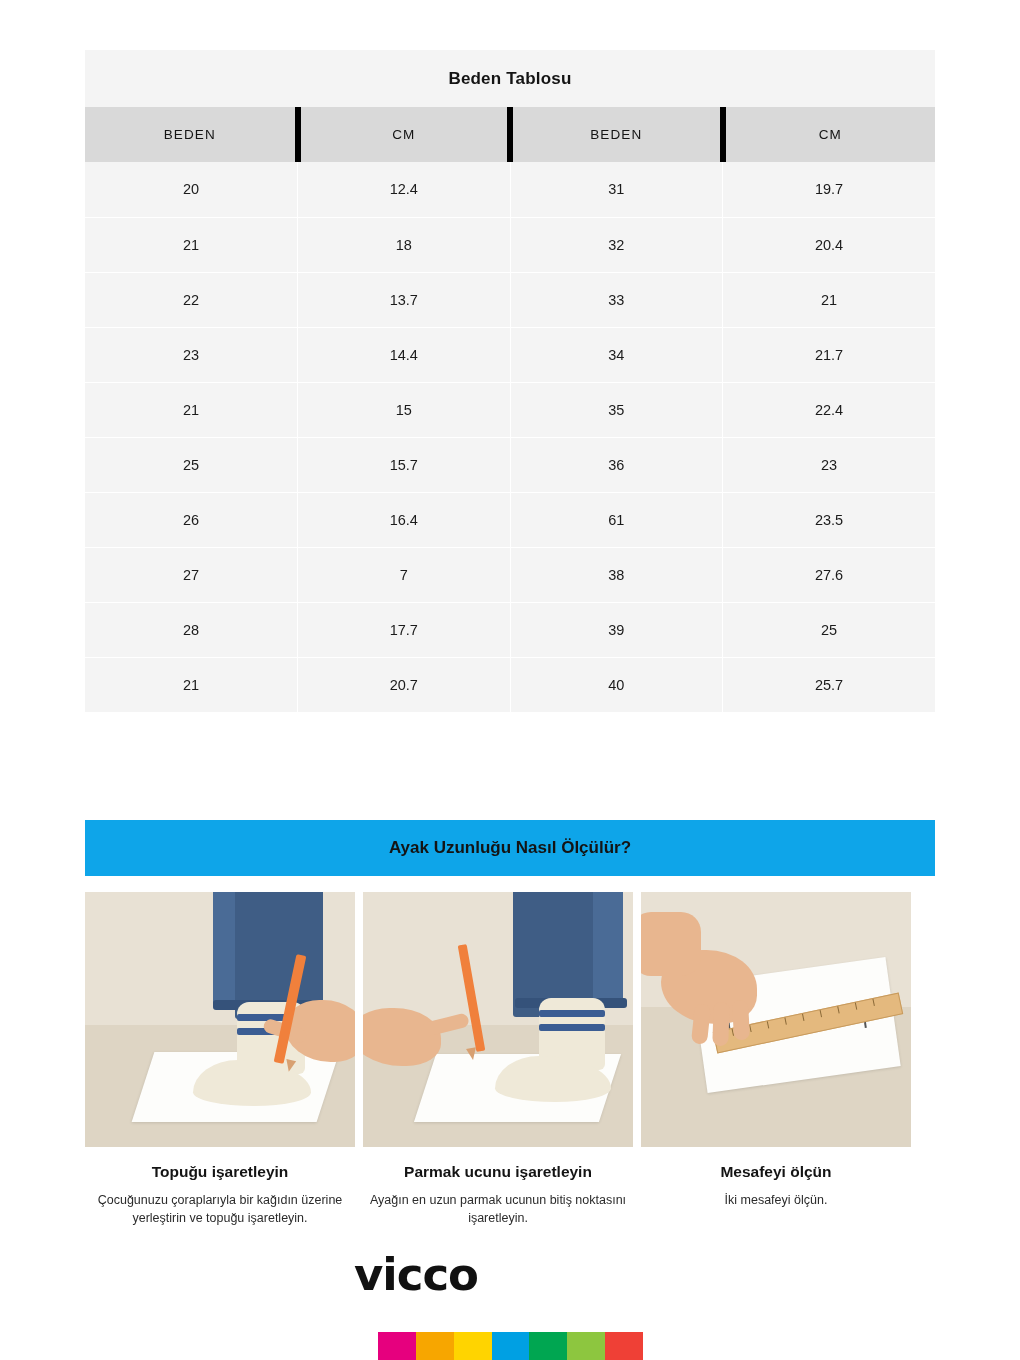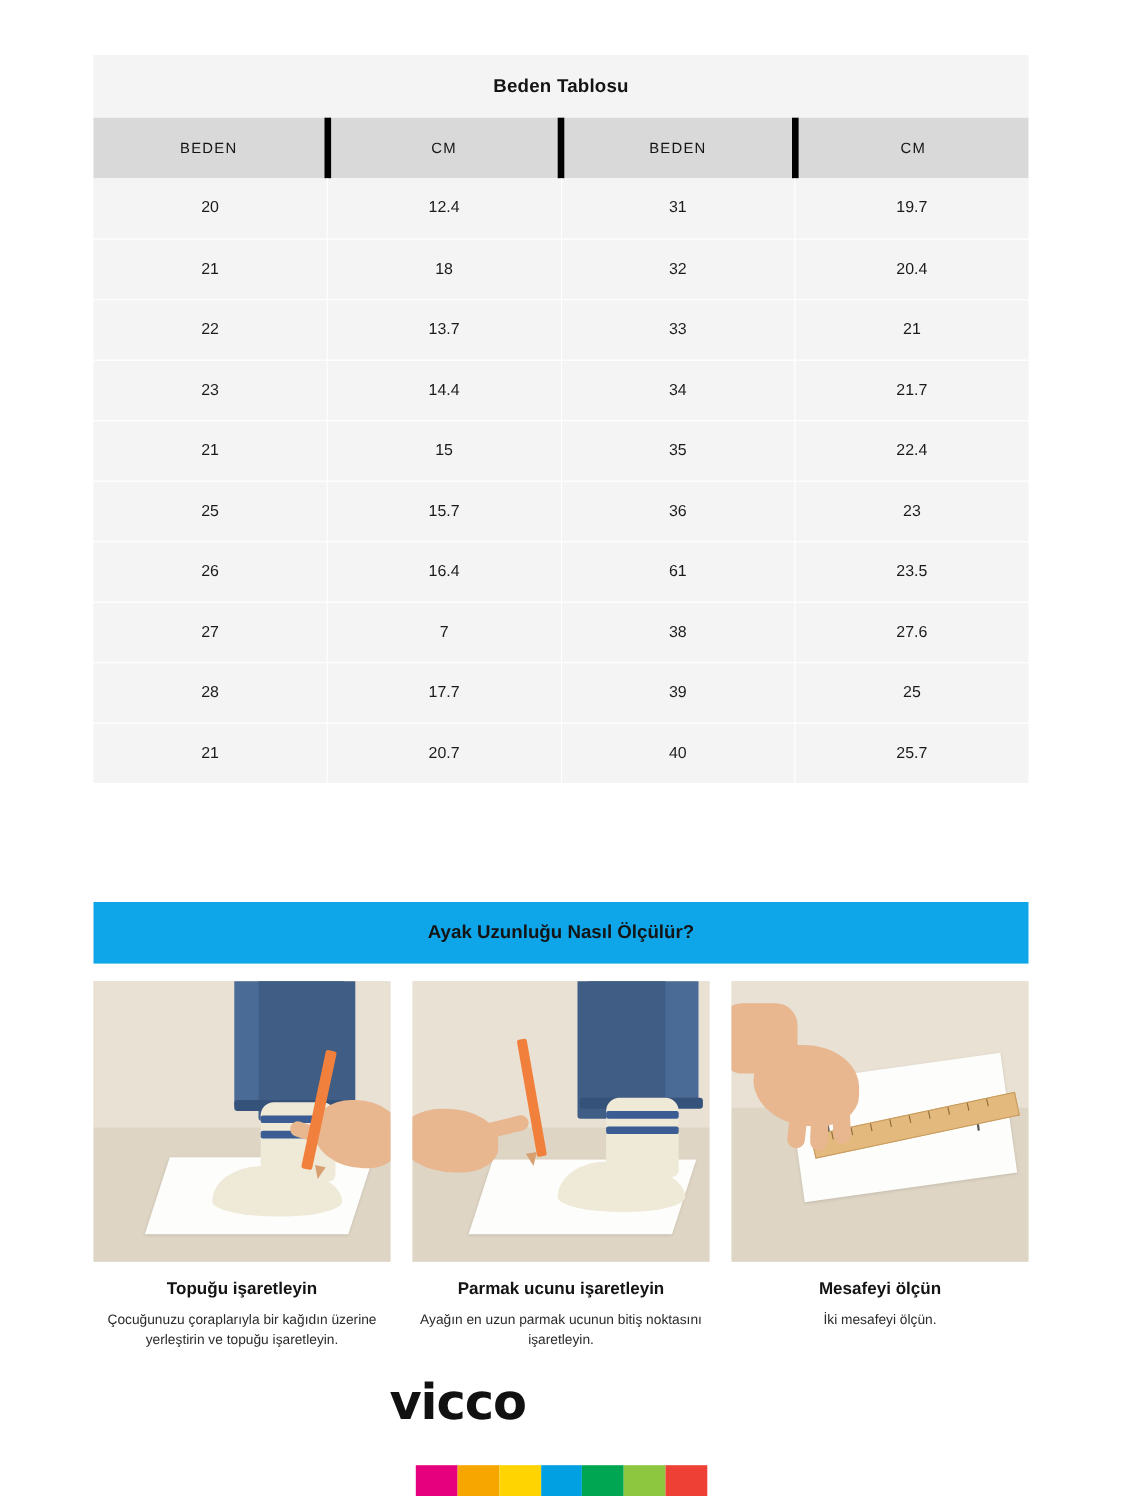--- a/index.html
+++ b/index.html
@@ -79,21 +79,21 @@
     justify-content: center;
     text-align: center;
   }
   .howto-title-bar .title {
     font-size: 17px;
     font-weight: bold;
     color: #141414;
   }
   .cards {
     display: flex;
-    gap: 20px;
+    gap: 8px;
     margin-top: 16px;
   }
   .card { width: 270px; }
   .photo {
     width: 270px;
     height: 255px;
     position: relative;
     overflow: hidden;
     background: #e7e0d3;
   }

